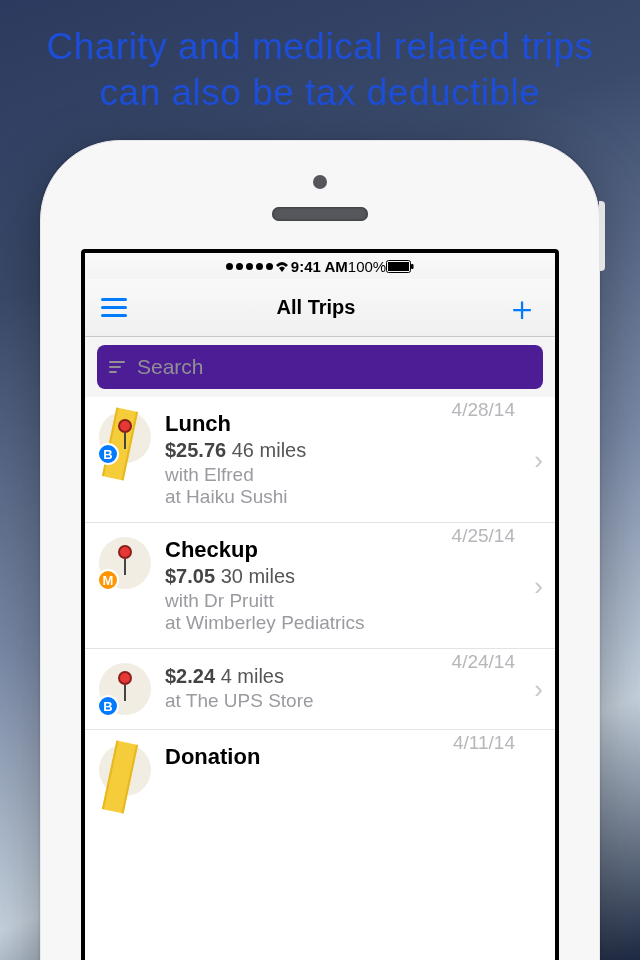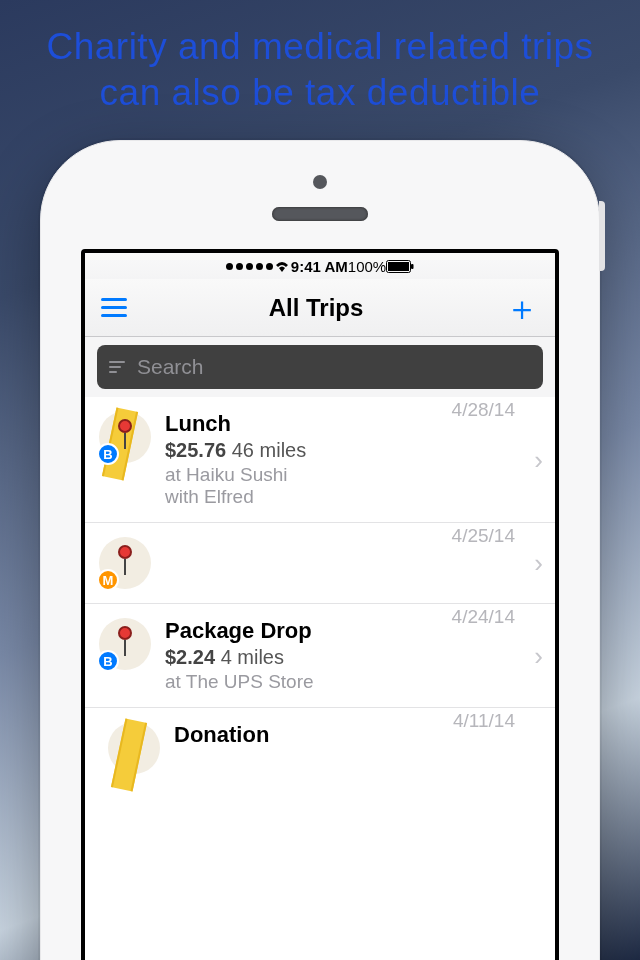--- a/index.html
+++ b/index.html
@@ -90,29 +90,29 @@
   
   .navbar {
     height:58px;
     background: linear-gradient(#f9f9f9,#f0f0f1);
     border-bottom:1px solid #c8c8cb;
     display:flex;
     align-items:center;
     justify-content:space-between;
     padding:0 16px;
   }
-  .nav-title { font-size:24px; font-weight:600; color:#000; }
+  .nav-title { font-size:20px; font-weight:600; color:#000; }
   .nav-btn { color:#007aff; font-size:34px; line-height:1; width:34px; text-align:center; cursor:pointer; }
   .hamburger { display:flex; flex-direction:column; gap:5px; width:26px; cursor:pointer;}
   .hamburger span { height:3px; background:#007aff; border-radius:2px; display:block;}
 
   
   .searchwrap { padding:8px 12px 8px; background:#f5f5f6;}
   .searchbar {
-    background:#404040;
+    background:#4c1d95;
     border-radius:8px;
     height:44px;
     display:flex;
     align-items:center;
     padding:16px 12px;
     gap:12px;
     color:#909095;
     font-size:21px;
   }
   .search-lines { display:flex; flex-direction:column; gap:3px;}
@@ -169,21 +169,21 @@
   .rowmain { flex:1; min-width:0;}
   .row-title { font-size:22px; font-weight:700; color:#000; }
   .row-sub { font-size:20px; color:#777; line-height:1.35;}
   .row-sub .amt { color:#444; font-weight:600;margin-top:46px;}
   .row-sub .miles { color:#555;}
   .row-meta { color:#9a9aa0; font-size:19px;}
   .row-date { color:#b6b6bb; font-size:19px; position:absolute; right:40px; top:2px;}
   .chev { position:absolute; right:12px; top:50%; transform:translateY(-50%); color:#c7c7cc; font-size:26px;}
 
   
-  .row.peek { border-bottom:none; padding-bottom:0;margin-left:9px;}
+  .row.peek { border-bottom:none; padding-bottom:0;}
 </style>
 </head>
 <body>
 
 <div class="promo">
   <span>Charity and medical related trips</span><br>
   <span>can also be </span><span class="bold">tax deductible</span>
 </div>
 
 <div class="phone">
@@ -248,51 +248,56 @@
           <div class="thumb-clip"></div>
           <div class="pin">
               <div class="head"></div>
               <div class="stick"></div>
             </div>
           <div class="cat-badge cat-B">B</div>
         </div>
         <div class="rowmain">
           <div class="row-title">Lunch</div>
           <div class="row-sub"><span class="amt">$25.76</span> <span class="miles">46 miles</span></div>
+          <div class="row-meta">with Elfred</div>
           <div class="row-meta">at Haiku Sushi</div>
-          <div class="row-meta">with Elfred</div>
         </div>
         <div class="row-date">4/28/14</div>
         <div class="chev">›</div>
       </div>
 
       <div class="row">
         <div class="thumb plain">
           <div class="thumb-clip"></div>
           <div class="pin">
               <div class="head"></div>
               <div class="stick"></div>
             </div>
           <div class="cat-badge cat-M">M</div>
         </div>
+        <div class="rowmain">
+          <div class="row-title">Checkup</div>
+          <div class="row-sub"><span class="amt">$7.05</span> <span class="miles">30 miles</span></div>
+          <div class="row-meta">with Dr Pruitt</div>
+          <div class="row-meta">at Wimberley Pediatrics</div>
+        </div>
         <div class="row-date">4/25/14</div>
         <div class="chev">›</div>
       </div>
 
       <div class="row">
         <div class="thumb plain">
           <div class="thumb-clip"></div>
           <div class="pin">
               <div class="head"></div>
               <div class="stick"></div>
             </div>
           <div class="cat-badge cat-B">B</div>
         </div>
         <div class="rowmain">
-          <div class="row-title">Package Drop</div>
           <div class="row-sub"><span class="amt">$2.24</span> <span class="miles">4 miles</span></div>
           <div class="row-meta">at The UPS Store</div>
         </div>
         <div class="row-date">4/24/14</div>
         <div class="chev">›</div>
       </div>
 
       <div class="row peek">
         <div class="thumb">
           <div class="thumb-clip"></div>

